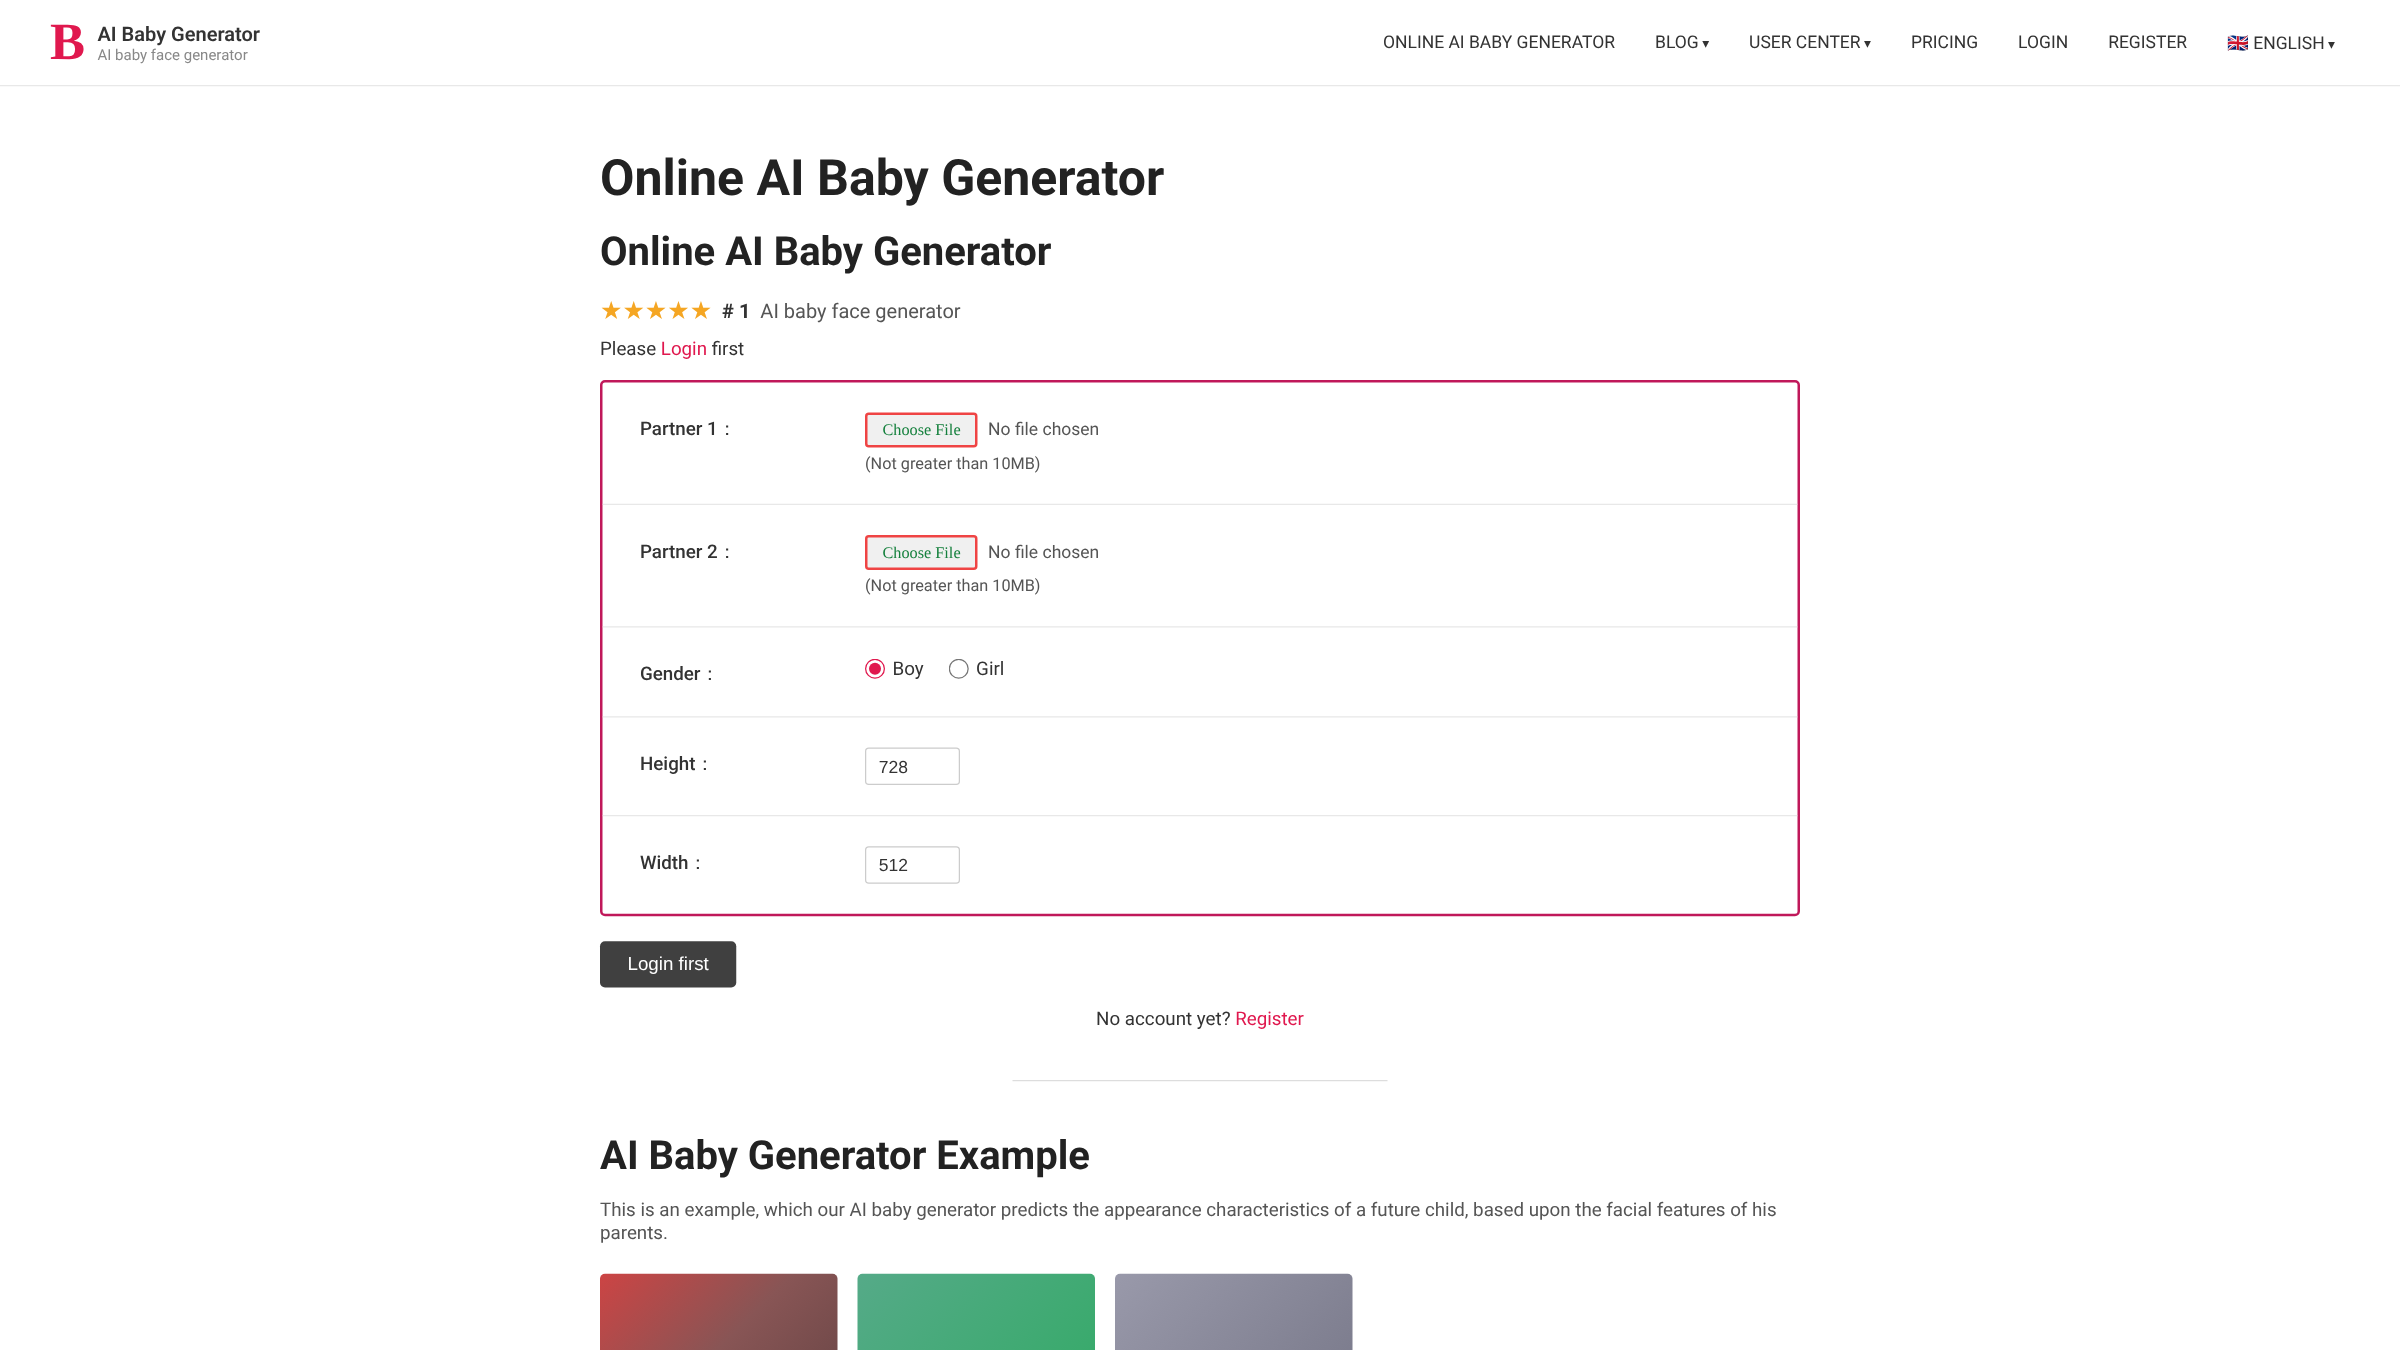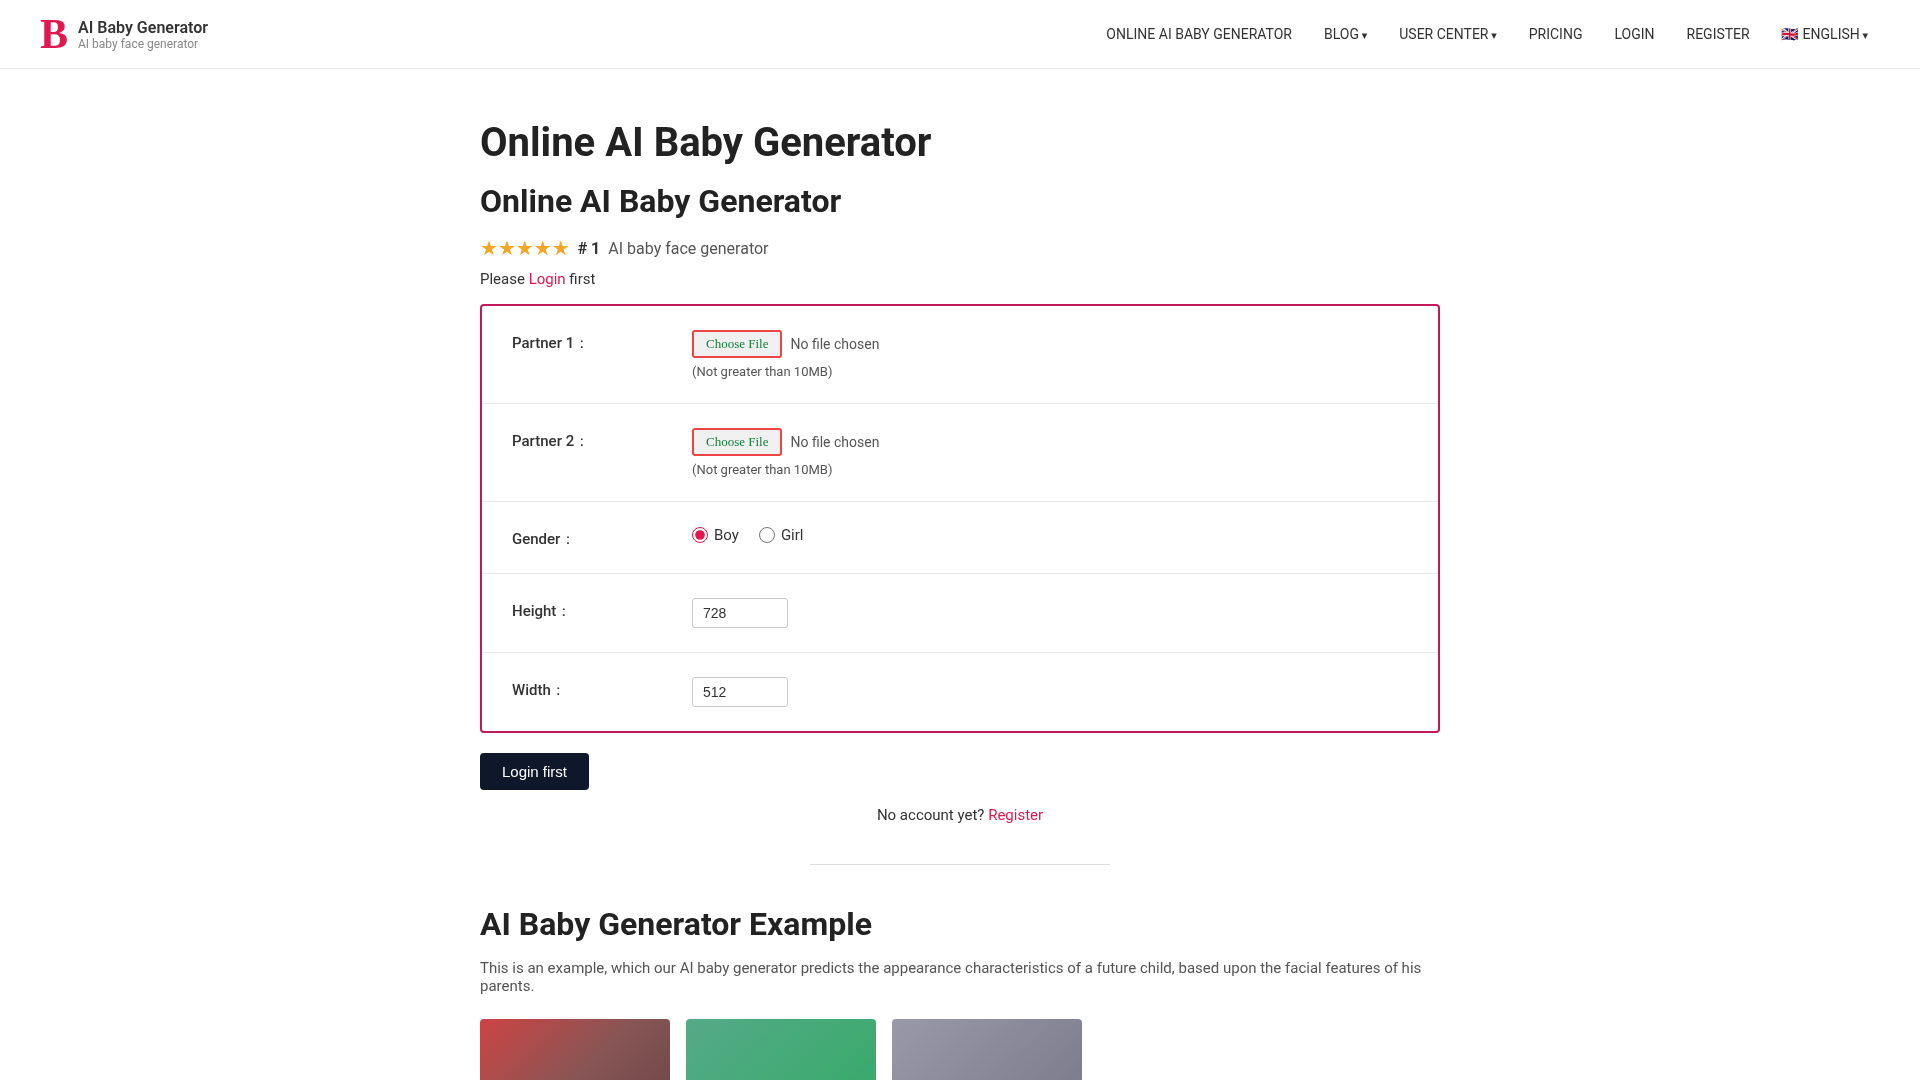--- a/index.html
+++ b/index.html
@@ -154,33 +154,33 @@
       display: flex;
       align-items: center;
       gap: 6px;
       font-size: 15px;
       color: #333;
       cursor: pointer;
     }
     .gender-option input[type="radio"] { accent-color: #e0184e; width: 16px; height: 16px; cursor: pointer; }
 
     .number-input {
-      width: 96px;
+      width: 76px;
       padding: 6px 10px;
       border: 1px solid #ccc;
       border-radius: 3px;
       font-size: 14px;
       color: #333;
     }
 
     
     .login-first-btn {
       display: inline-block;
       padding: 10px 22px;
-      background: #0f172a;
+      background: #404040;
       color: #fff;
       font-size: 15px;
       border: none;
       border-radius: 4px;
       cursor: pointer;
       margin-bottom: 16px;
     }
 
     .register-notice {
       font-size: 15px;

